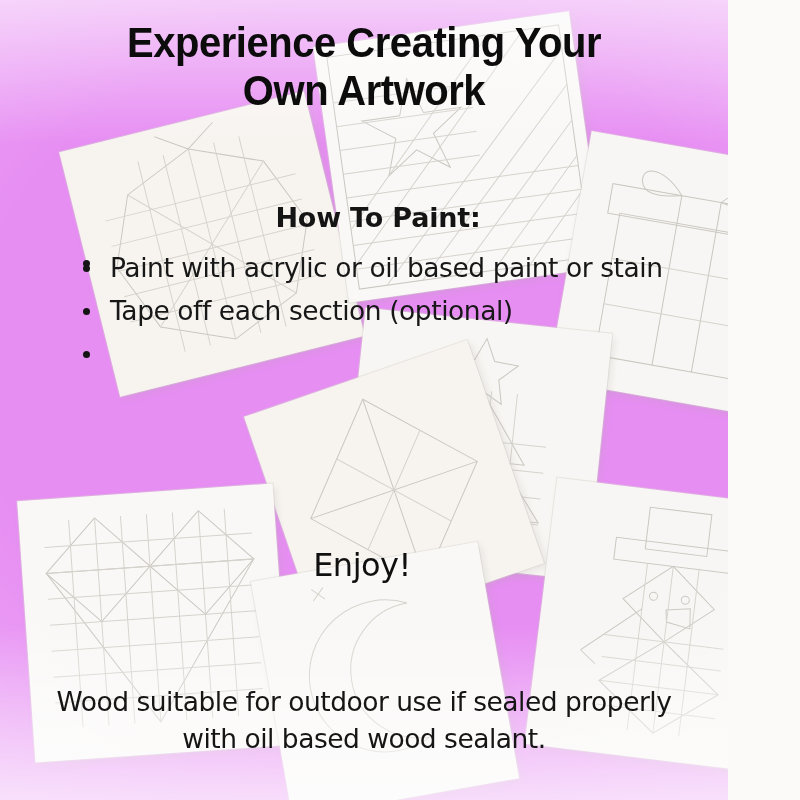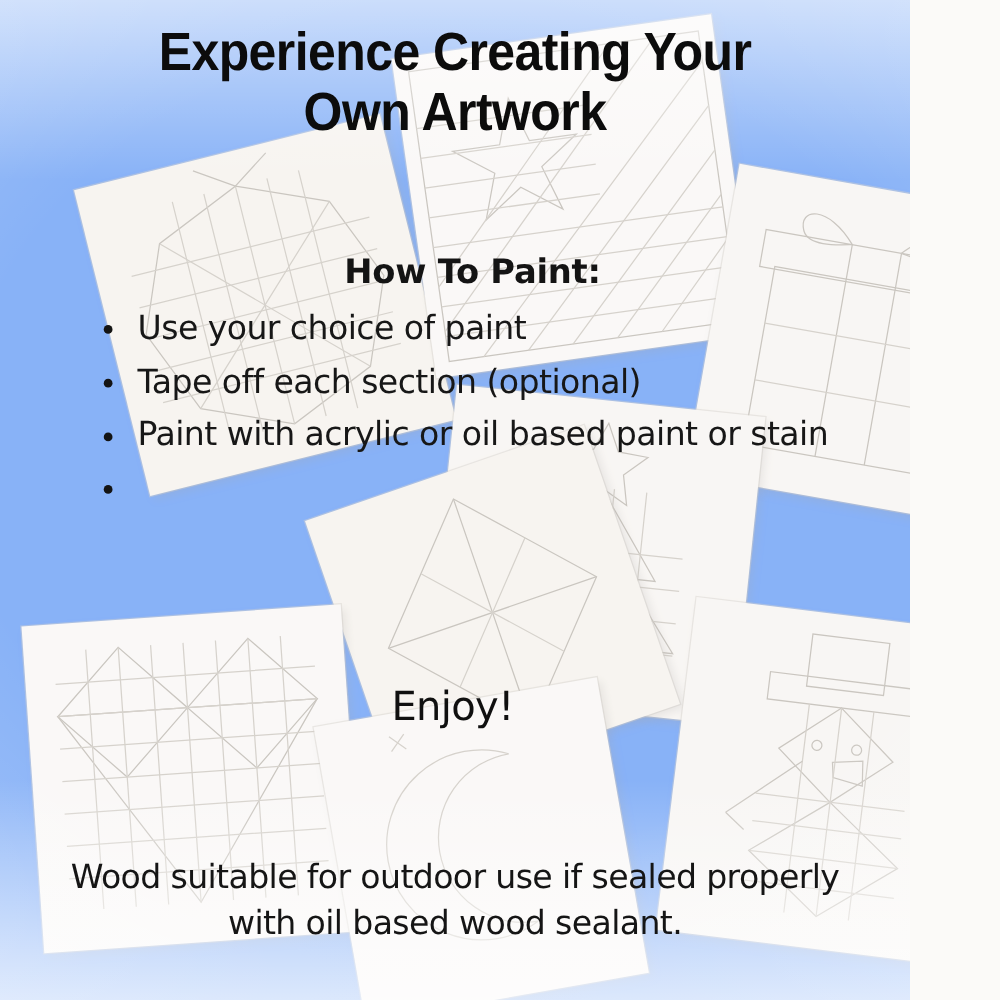--- a/index.html
+++ b/index.html
@@ -2,21 +2,21 @@
 <html><head>
 <meta charset="utf-8">
 <style>
   html,body{margin:0;padding:0;}
   body{
     width:800px;height:800px;overflow:hidden;
     background:#fbfaf8;
     font-family:"DejaVu Sans", sans-serif;
     position:relative;
   }
-  #stage{position:absolute;inset:0;width:728px;height:800px;overflow:hidden;background:#3b82f6;}
+  #stage{position:absolute;inset:0;width:728px;height:800px;overflow:hidden;background:#d946ef;}
 
   
   #photo{position:absolute;inset:0;overflow:hidden;}
   .panel{
     position:absolute;
     background:#f6f4f0;
     box-shadow:3px 4px 7px rgba(120,115,108,.22), 0 0 0 1px rgba(190,186,178,.45);
   }
   .panel.warm{background:#f4f1ea;}
   .panel.cool{background:#f8f7f5;}
@@ -192,29 +192,28 @@
     <div class="title">
       <div>Experience Creating Your</div>
       <div>Own Artwork</div>
     </div>
 
     <div class="subhead">How To Paint:</div>
 
     <ul class="steps">
       <li>
         <span class="dot"></span>
-        <span>Use your choice of paint</span>
+      </li>
+      <li>
+        <span class="dot"></span>
+        <span>Paint with acrylic or oil based paint or stain</span>
       </li>
       <li>
         <span class="dot"></span>
         <span>Tape off each section (optional)</span>
-      </li>
-      <li>
-        <span class="dot"></span>
-        <span>Paint with acrylic or oil based paint or stain</span>
       </li>
       <li>
         <span class="dot"></span>
       </li>
     </ul>
 
     <div class="enjoy">Enjoy!</div>
 
     <div class="footnote">Wood suitable for outdoor use if sealed properly with oil based wood sealant.</div>
   </div>

